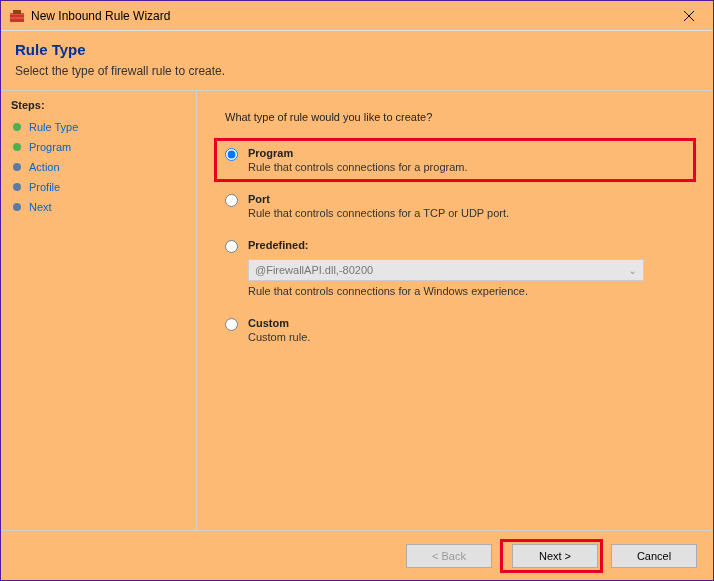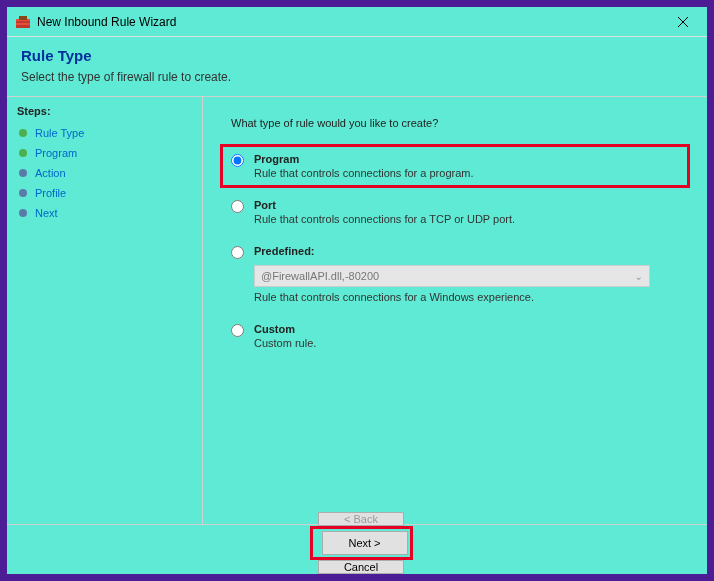--- a/index.html
+++ b/index.html
@@ -1,17 +1,17 @@
 <!DOCTYPE html>
 <html><head>
   <meta charset="utf-8">
   <style>
     * { box-sizing: border-box; margin: 0; padding: 0; }
     body { font-family: "Segoe UI", Tahoma, sans-serif; font-size: 12px; background: #fff; }
-    .window { width: 714px; height: 581px; border: 7px solid #4c1d95; background: #5eead4; display: flex; flex-direction: column; }
+    .window { width: 714px; height: 581px; border: 1px solid #4c1d95; background: #fdba74; display: flex; flex-direction: column; }
     .titlebar { height: 30px; display: flex; align-items: center; padding: 0 4px 0 8px; border-bottom: 1px solid #e0e0e0; }
     .titlebar-icon { width: 16px; height: 16px; margin-right: 6px; }
     .titlebar-text { flex: 1; font-size: 12px; }
     .close-btn { width: 40px; height: 28px; display: flex; align-items: center; justify-content: center; }
     .header { padding: 10px 14px 12px; }
     .header h1 { font-size: 15px; font-weight: bold; color: #00309c; margin-bottom: 6px; }
     .header p { font-size: 12px; color: #333; }
     .divider { border-top: 1px solid #d0d0d0; margin: 0; }
     .content { flex: 1; display: flex; min-height: 0; }
     .sidebar { width: 196px; border-right: 1px solid #d0d0d0; padding: 8px 10px; }
@@ -26,21 +26,21 @@
     .option { margin-bottom: 20px; padding-left: 0; }
     .option-row { display: flex; align-items: flex-start; }
     .radio { width: 13px; height: 13px; margin-right: 10px; margin-top: 1px; flex-shrink: 0; }
     .option-body { flex: 1; }
     .option-title { font-size: 11px; font-weight: bold; color: #222; }
     .option-desc { font-size: 11px; color: #333; margin-top: 2px; }
     .highlight-box { border: 3px solid #e60023; padding: 6px 8px; margin: -9px -11px 11px -11px; }
     .dropdown { width: 396px; height: 22px; background: #e6e6e6; border: 1px solid #ccc; margin: 6px 0 4px 23px; padding: 0 6px; display: flex; align-items: center; font-size: 11px; color: #777; position: relative; }
     .dropdown-arrow { position: absolute; right: 6px; color: #999; font-size: 10px; }
     .option-desc-indent { font-size: 11px; color: #333; margin-left: 23px; margin-top: 2px; }
-    .footer { height: 50px; border-top: 1px solid #d0d0d0; display: flex; align-items: center; justify-content: flex-end; padding: 0 16px; flex-direction: column; }
+    .footer { height: 50px; border-top: 1px solid #d0d0d0; display: flex; align-items: center; justify-content: flex-end; padding: 0 16px; }
     .btn { min-width: 86px; height: 24px; border: 1px solid #adadad; background: #e1e1e1; font-size: 11px; margin-left: 8px; cursor: pointer; }
     .btn:disabled { color: #9a9a9a; cursor: default; }
     .btn-next-wrap { border: 3px solid #e60023; padding: 2px; margin-left: 8px; }
     .btn-next-wrap .btn { margin-left: 7px; }
   </style>
 </head>
 <body>
 
 <div class="window">
 

